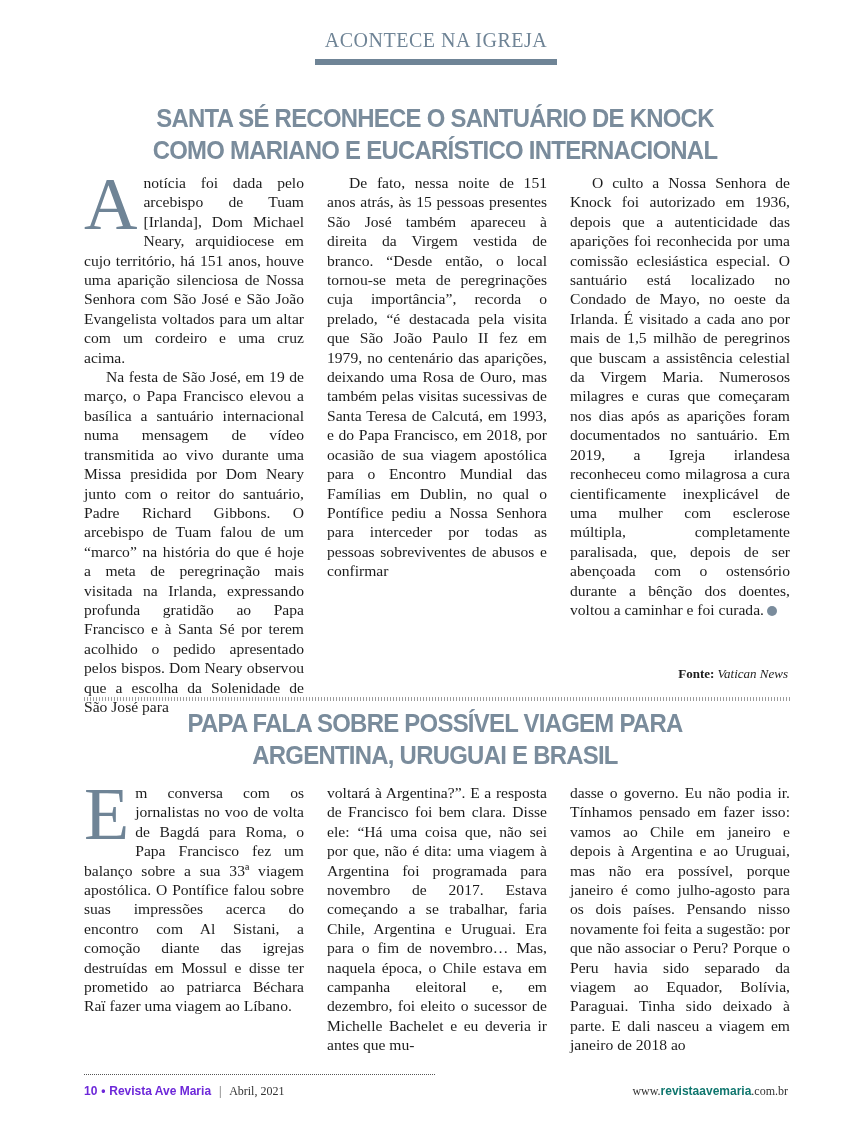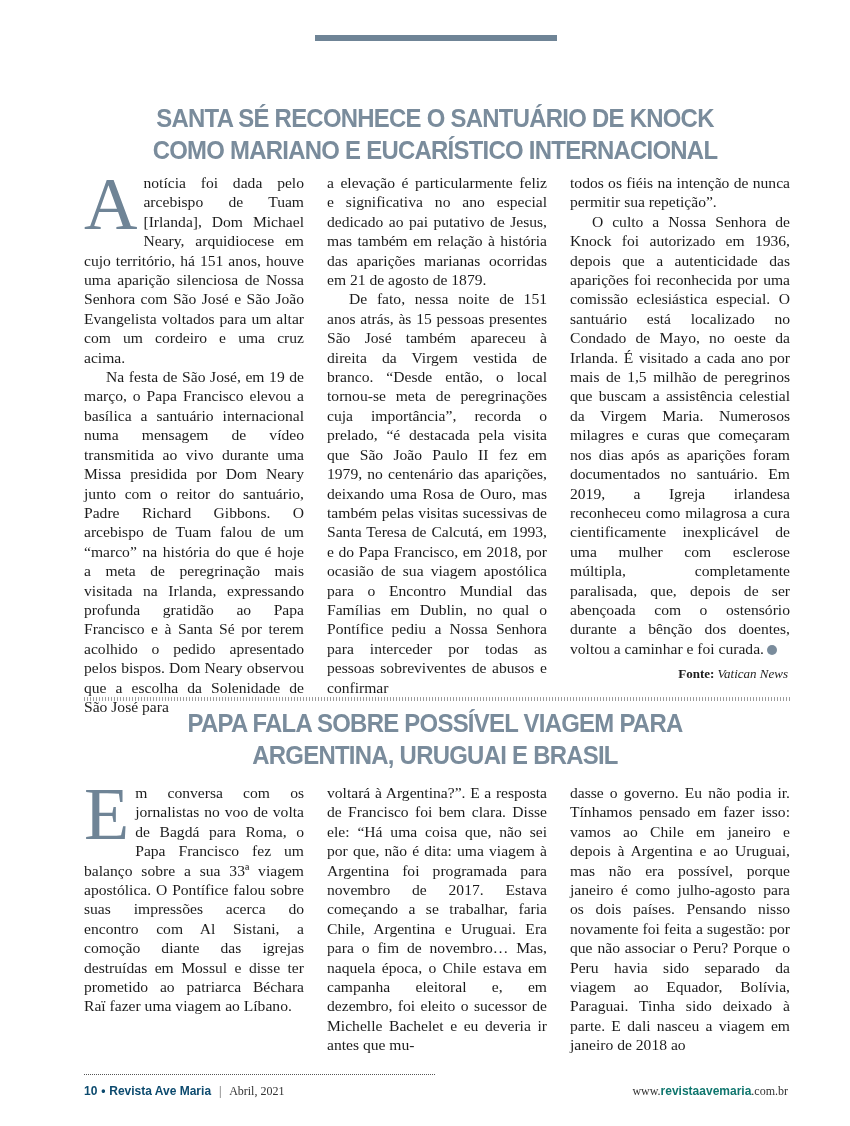--- a/index.html
+++ b/index.html
@@ -30,49 +30,48 @@
   .source { position: absolute; right: 62px; top: 666px; font-family: "Liberation Serif", serif; font-size: 13px; color: #1c1c1c; }
   .source b { font-weight: bold; text-align: center; }
   .source i { font-style: italic; }
 
   .sep { position: absolute; left: 84px; top: 697px; width: 706px; height: 4px;
     background: repeating-linear-gradient(90deg, #9a9a9a 0 1px, transparent 1px 3px); }
 
   .footer-line { position: absolute; left: 84px; top: 1074px; width: 352px; height: 1px;
     background: repeating-linear-gradient(90deg, #555 0 1px, transparent 1px 2px); }
   .footer-left { position: absolute; left: 84px; top: 1084px; font-size: 12px; line-height: 14px; }
-  .footer-left .pub { font-family: "Liberation Sans", sans-serif; font-weight: bold; color: #0c4a6e; margin-top: 42px; }
+  .footer-left .pub { font-family: "Liberation Sans", sans-serif; font-weight: bold; color: #6d28d9; margin-top: 42px; }
   .footer-left .pipe { font-family: "Liberation Serif", serif; color: #555; margin: 0 4px; }
   .footer-left .date { font-family: "Liberation Serif", serif; color: #333; margin-top: 24px; }
   .footer-right { position: absolute; right: 62px; top: 1084px; font-size: 12px; line-height: 14px; font-family: "Liberation Serif", serif; color: #333; }
   .footer-right b { font-family: "Liberation Sans", sans-serif; font-weight: bold; color: #0f766e; }
 </style>
 </head>
 <body>
 
 <div class="section-header">
+  <div class="title">ACONTECE NA IGREJA</div>
   <div class="bar"></div>
 </div>
 
 <div class="headline h1">
   <div>SANTA SÉ RECONHECE O SANTUÁRIO DE KNOCK</div>
   <div>COMO MARIANO E EUCARÍSTICO INTERNACIONAL</div>
 </div>
 
 <div class="cols a1">
   <div class="col">
     <p><span class="dropcap">A</span><span>notícia foi dada pelo arcebispo de Tuam [Irlanda], Dom Michael Neary, arquidiocese em cujo território, há 151 anos, houve uma aparição silenciosa de Nossa Senhora com São José e São João Evangelista voltados para um altar com um cordeiro e uma cruz acima.</span></p>
     <p class="indent">Na festa de São José, em 19 de março, o Papa Francisco elevou a basílica a santuário internacional numa mensagem de vídeo transmitida ao vivo durante uma Missa presidida por Dom Neary junto com o reitor do santuário, Padre Richard Gibbons. O arcebispo de Tuam falou de um “marco” na história do que é hoje a meta de peregrinação mais visitada na Irlanda, expressando profunda gratidão ao Papa Francisco e à Santa Sé por terem acolhido o pedido apresentado pelos bispos. Dom Neary observou que a escolha da Solenidade de São José para</p>
   </div>
   <div class="col">
-    <p>a elevação é particularmente feliz e significativa no ano especial dedicado ao pai putativo de Jesus, mas também em relação à história das aparições marianas ocorridas em 21 de agosto de 1879.</p>
     <p class="indent">De fato, nessa noite de 151 anos atrás, às 15 pessoas presentes São José também apareceu à direita da Virgem vestida de branco. “Desde então, o local tornou-se meta de peregrinações cuja importância”, recorda o prelado, “é destacada pela visita que São João Paulo II fez em 1979, no centenário das aparições, deixando uma Rosa de Ouro, mas também pelas visitas sucessivas de Santa Teresa de Calcutá, em 1993, e do Papa Francisco, em 2018, por ocasião de sua viagem apostólica para o Encontro Mundial das Famílias em Dublin, no qual o Pontífice pediu a Nossa Senhora para interceder por todas as pessoas sobreviventes de abusos e confirmar</p>
   </div>
   <div class="col">
-    <p>todos os fiéis na intenção de nunca permitir sua repetição”.</p>
     <p class="indent"><span>O culto a Nossa Senhora de Knock foi autorizado em 1936, depois que a autenticidade das aparições foi reconhecida por uma comissão eclesiástica especial. O santuário está localizado no Condado de Mayo, no oeste da Irlanda. É visitado a cada ano por mais de 1,5 milhão de peregrinos que buscam a assistência celestial da Virgem Maria. Numerosos milagres e curas que começaram nos dias após as aparições foram documentados no santuário. Em 2019, a Igreja irlandesa reconheceu como milagrosa a cura cientificamente inexplicável de uma mulher com esclerose múltipla, completamente paralisada, que, depois de ser abençoada com o ostensório durante a bênção dos doentes, voltou a caminhar e foi curada.</span><span class="bullet"></span></p>
   </div>
 </div>
 
 <div class="source">
   <b>Fonte:</b>
   <i>Vatican News</i>
 </div>
 
 <div class="sep"></div>

